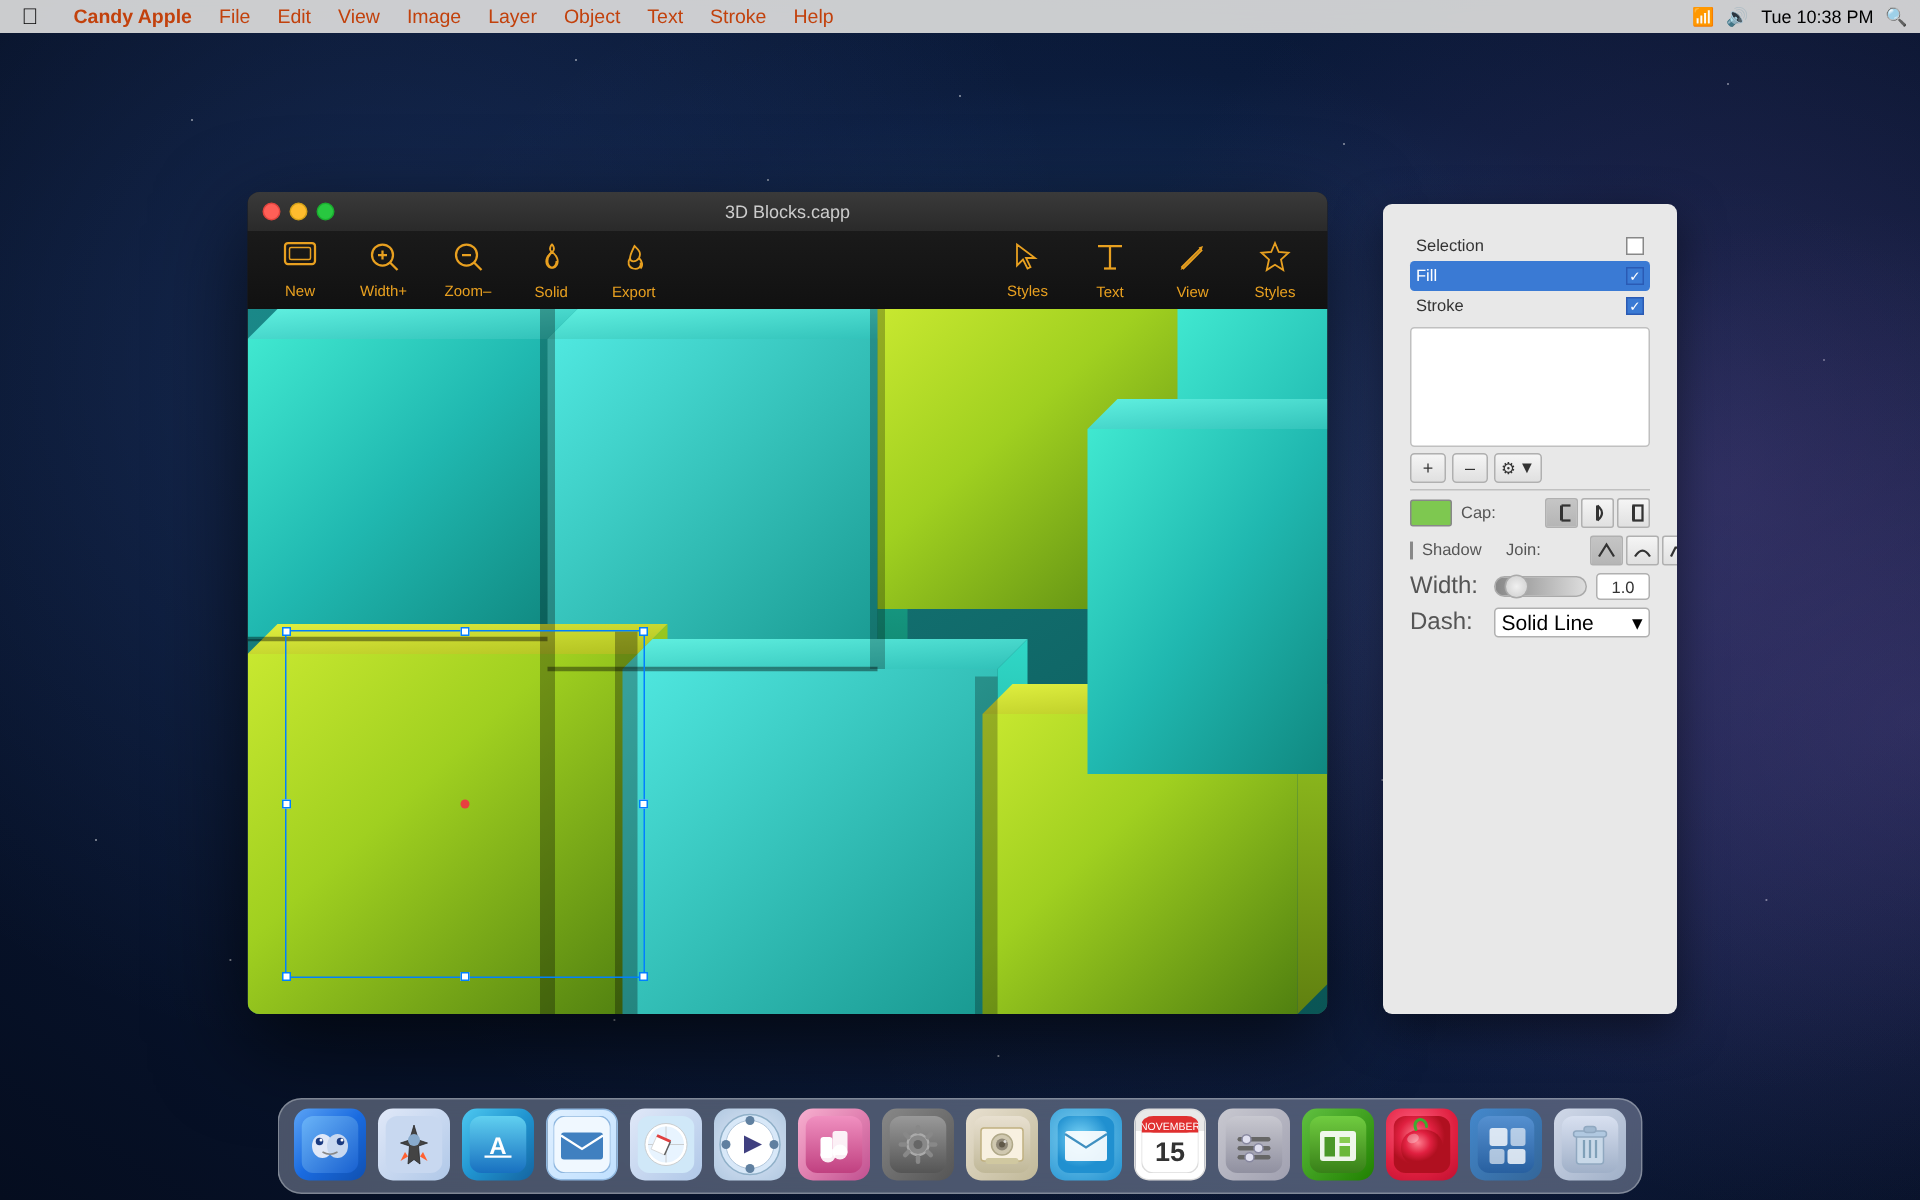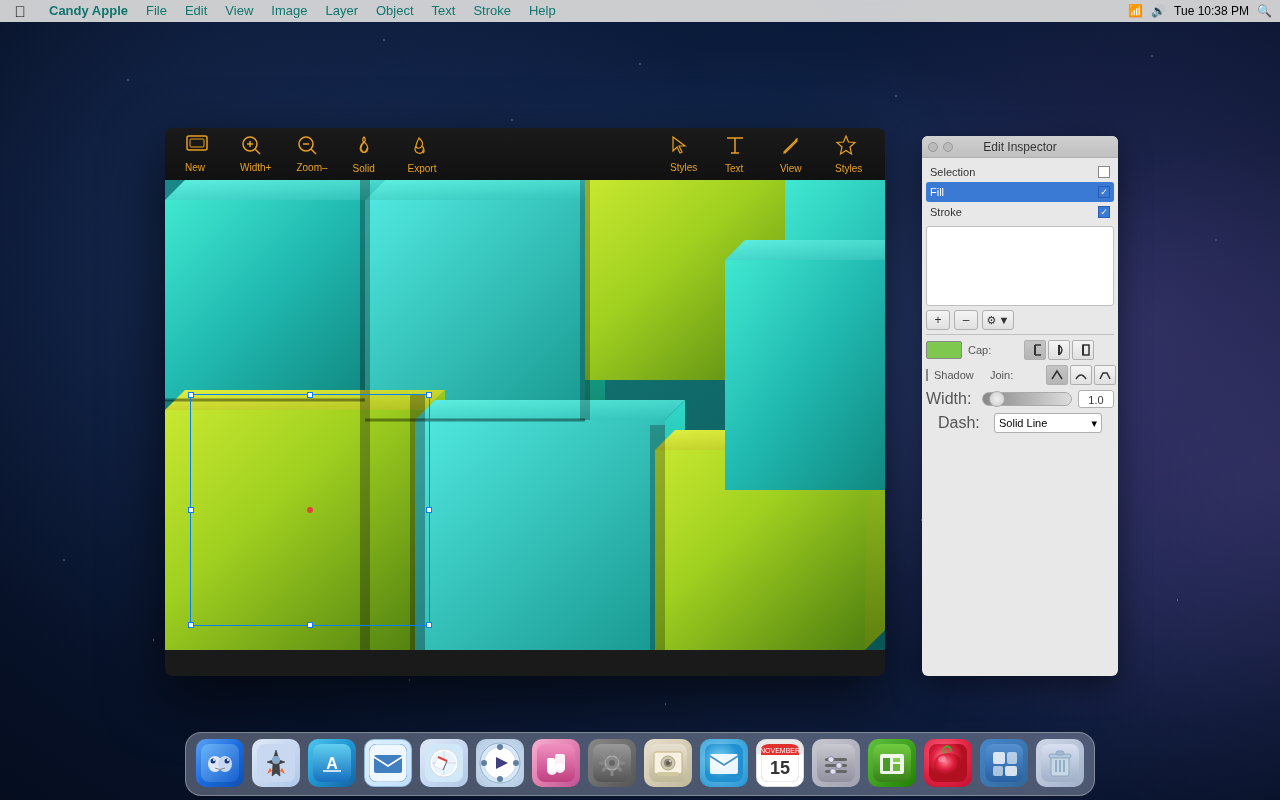--- a/index.html
+++ b/index.html
@@ -99,21 +99,21 @@
     .menubar-items {
       display: flex;
       flex: 1;
       gap: 0;
     }
     .menubar-item {
       padding: 0 9px;
       height: 22px;
       line-height: 22px;
       font-size: 13px;
-      color: #0f766e;
+      color: #c2410c;
       cursor: default;
     }
     .menubar-item.app-name { font-weight: bold; }
     .menubar-right {
       display: flex;
       align-items: center;
       gap: 8px;
       padding-right: 8px;
       font-size: 12px;
       color: #000;
@@ -165,21 +165,21 @@
       height: 52px;
       background: linear-gradient(180deg, #1a1a1a 0%, #111 100%);
       display: flex;
       align-items: center;
       padding: 0 10px;
       gap: 5px;
     }
     .toolbar-btn {
       display: flex;
       flex-direction: column;
-      align-items: flex-start;
+      align-items: center;
       justify-content: center;
       padding: 4px 10px;
       cursor: pointer;
       gap: 2px;
       min-width: 50px;
     }
     .toolbar-icon {
       font-size: 20px;
       color: #e8a020;
     }
@@ -279,21 +279,21 @@
     }
     .insp-btn {
       width: 10px;
       height: 10px;
       border-radius: 50%;
       background: #bbb;
       border: 1px solid #999;
     }
 
     .inspector-body {
-      padding: 4px;
+      padding: 18px;
     }
 
     .inspector-row {
       display: flex;
       align-items: center;
       justify-content: space-between;
       height: 20px;
       padding: 0 4px;
       font-size: 11px;
       color: #333;
@@ -449,29 +449,29 @@
       font-size: 11px;
       text-align: center;
       line-height: 18px;
       color: #333;
     }
 
     .dash-row {
       display: flex;
       align-items: center;
       gap: 6px;
-      margin: 5px 12px;
+      margin: 5px 0;
     }
     .dash-select {
       flex: 1;
       height: 20px;
       background: white;
       border: 1px solid #b0b0b0;
       border-radius: 3px;
-      font-size: 11px;
+      font-size: 14px;
       padding: 0 4px;
       display: flex;
       align-items: center;
       justify-content: space-between;
       cursor: pointer;
     }
 
     .inspector-divider {
       height: 1px;
       background: #c0c0c0;
@@ -558,20 +558,28 @@
   <div class="menubar-right">
     <span>📶</span>
     <span>🔊</span>
     <span>Tue 10:38 PM</span>
     <span>🔍</span>
   </div>
 </div>
 
 <div class="canvas-window">
 
+  <div class="canvas-titlebar">
+    <div class="window-controls">
+      <div class="win-btn win-close"></div>
+      <div class="win-btn win-min"></div>
+      <div class="win-btn win-max"></div>
+    </div>
+    <span class="canvas-title">3D Blocks.capp</span>
+  </div>
 
   <div class="canvas-toolbar">
     <div class="toolbar-btn">
       <span class="toolbar-icon">
         <svg width="24" height="20" viewBox="0 0 24 20" fill="none">
           <rect x="2" y="1" width="20" height="14" rx="2" stroke="#e8a020" stroke-width="1.5" fill="none"></rect>
           <rect x="5" y="4" width="14" height="8" rx="1" stroke="#e8a020" stroke-width="1" fill="none"></rect>
         </svg>
       </span>
       <span class="toolbar-label">New</span>
@@ -767,27 +775,20 @@
       <div class="sel-handle sel-mr"></div>
       <div class="sel-handle sel-bl"></div>
       <div class="sel-handle sel-bm"></div>
       <div class="sel-handle sel-br"></div>
       <div class="sel-center"></div>
     </div>
   </div>
 </div>
 
 <div class="inspector">
-  <div class="inspector-titlebar">
-    <div class="inspector-controls">
-      <div class="insp-btn"></div>
-      <div class="insp-btn"></div>
-    </div>
-    <span class="inspector-title">Edit Inspector</span>
-  </div>
 
   <div class="inspector-body">
 
     <div class="inspector-row">
       <span>Selection</span>
       <div class="checkbox"></div>
     </div>
 
     <div class="inspector-row selected">
       <span>Fill</span>

